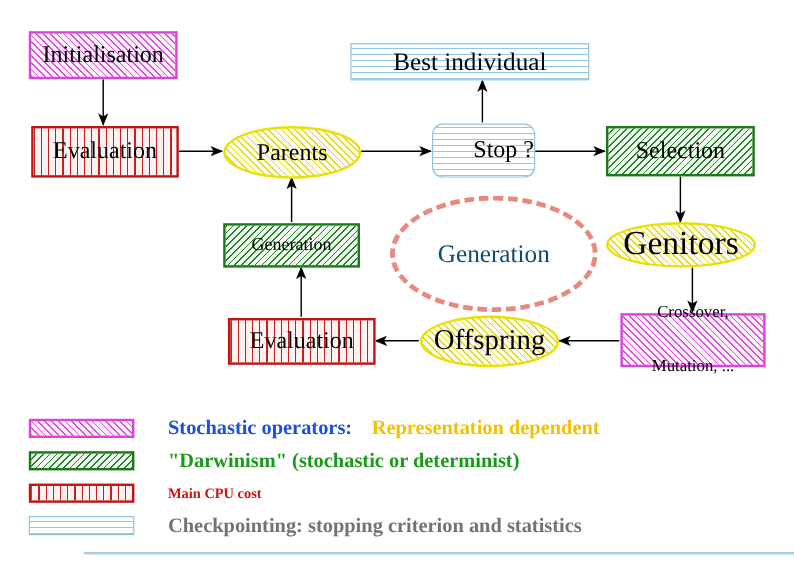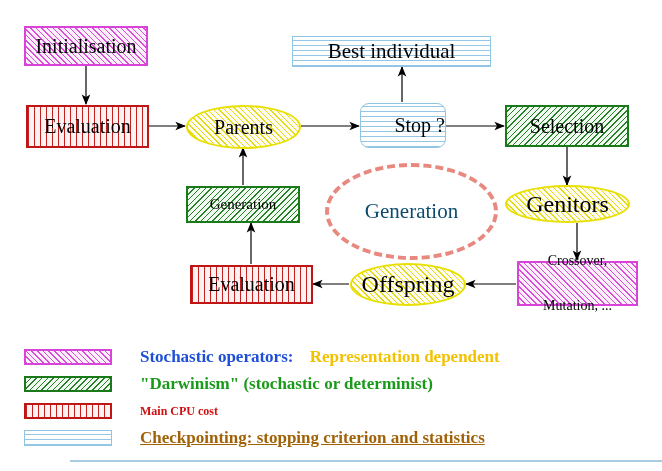--- a/index.html
+++ b/index.html
@@ -62,21 +62,21 @@
   
   .legend{position:absolute;left:0;top:336px;width:662px;}
   .legend-row{position:absolute;height:22px;display:flex;align-items:center;}
   .sw{width:88px;height:16px;box-sizing:border-box;margin-right:0;flex:0 0 auto;}
   .legend-text{margin-left:28px;white-space:nowrap;}
 
   .c-magenta{color:#1d4ed8;}
   .c-gold{color:#f2c200;}
   .c-green{color:#1a9a1a;}
   .c-red{color:#d01010;}
-  .c-lblue{color:#a16207;text-decoration:underline;}
+  .c-lblue{color:#737373;}
 
   .rule{position:absolute;left:70px;top:460px;width:592px;height:2px;background:#a8cce0;}
 </style>
 </head>
 <body>
 
 <div id="canvas">
 
   <svg class="layer">
     <defs>
@@ -127,21 +127,21 @@
   </div>
 
   <div class="node hatch-blue rounded" style="left:360px;top:103px;width:86px;height:45px;font-size:20px;">
     <span>Stop ?</span>
   </div>
 
   <div class="node hatch-green" style="left:505px;top:105px;width:124px;height:42px;font-size:20px;">
     <span>Selection</span>
   </div>
 
-  <div class="node hatch-yellow ellipse" style="left:505px;top:185px;width:125px;height:38px;font-size:24px;">
+  <div class="node hatch-yellow ellipse" style="left:505px;top:185px;width:125px;height:38px;font-size:28px;">
     <span>Genitors</span>
   </div>
 
   <div class="node hatch-magenta" style="left:517px;top:261px;width:121px;height:45px;font-size:14px;flex-direction:column;gap:31px;">
     <span>Crossover,</span>
     <span>Mutation, ...</span>
   </div>
 
   <div class="node hatch-yellow ellipse" style="left:350px;top:263px;width:116px;height:43px;font-size:24px;">
     <span>Offspring</span>

